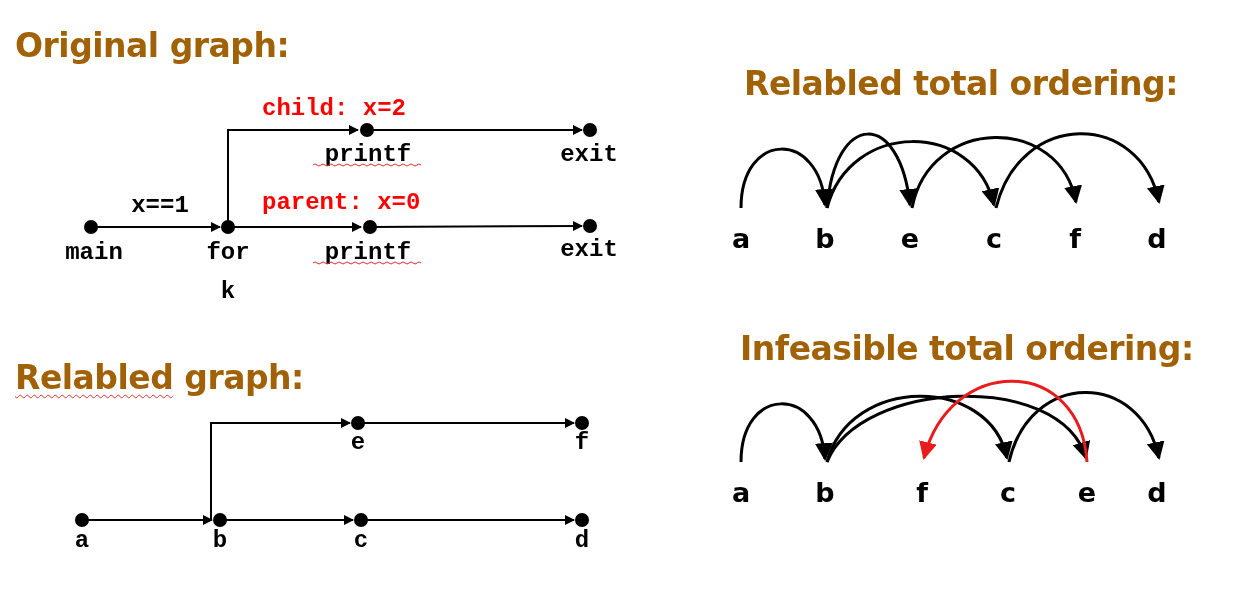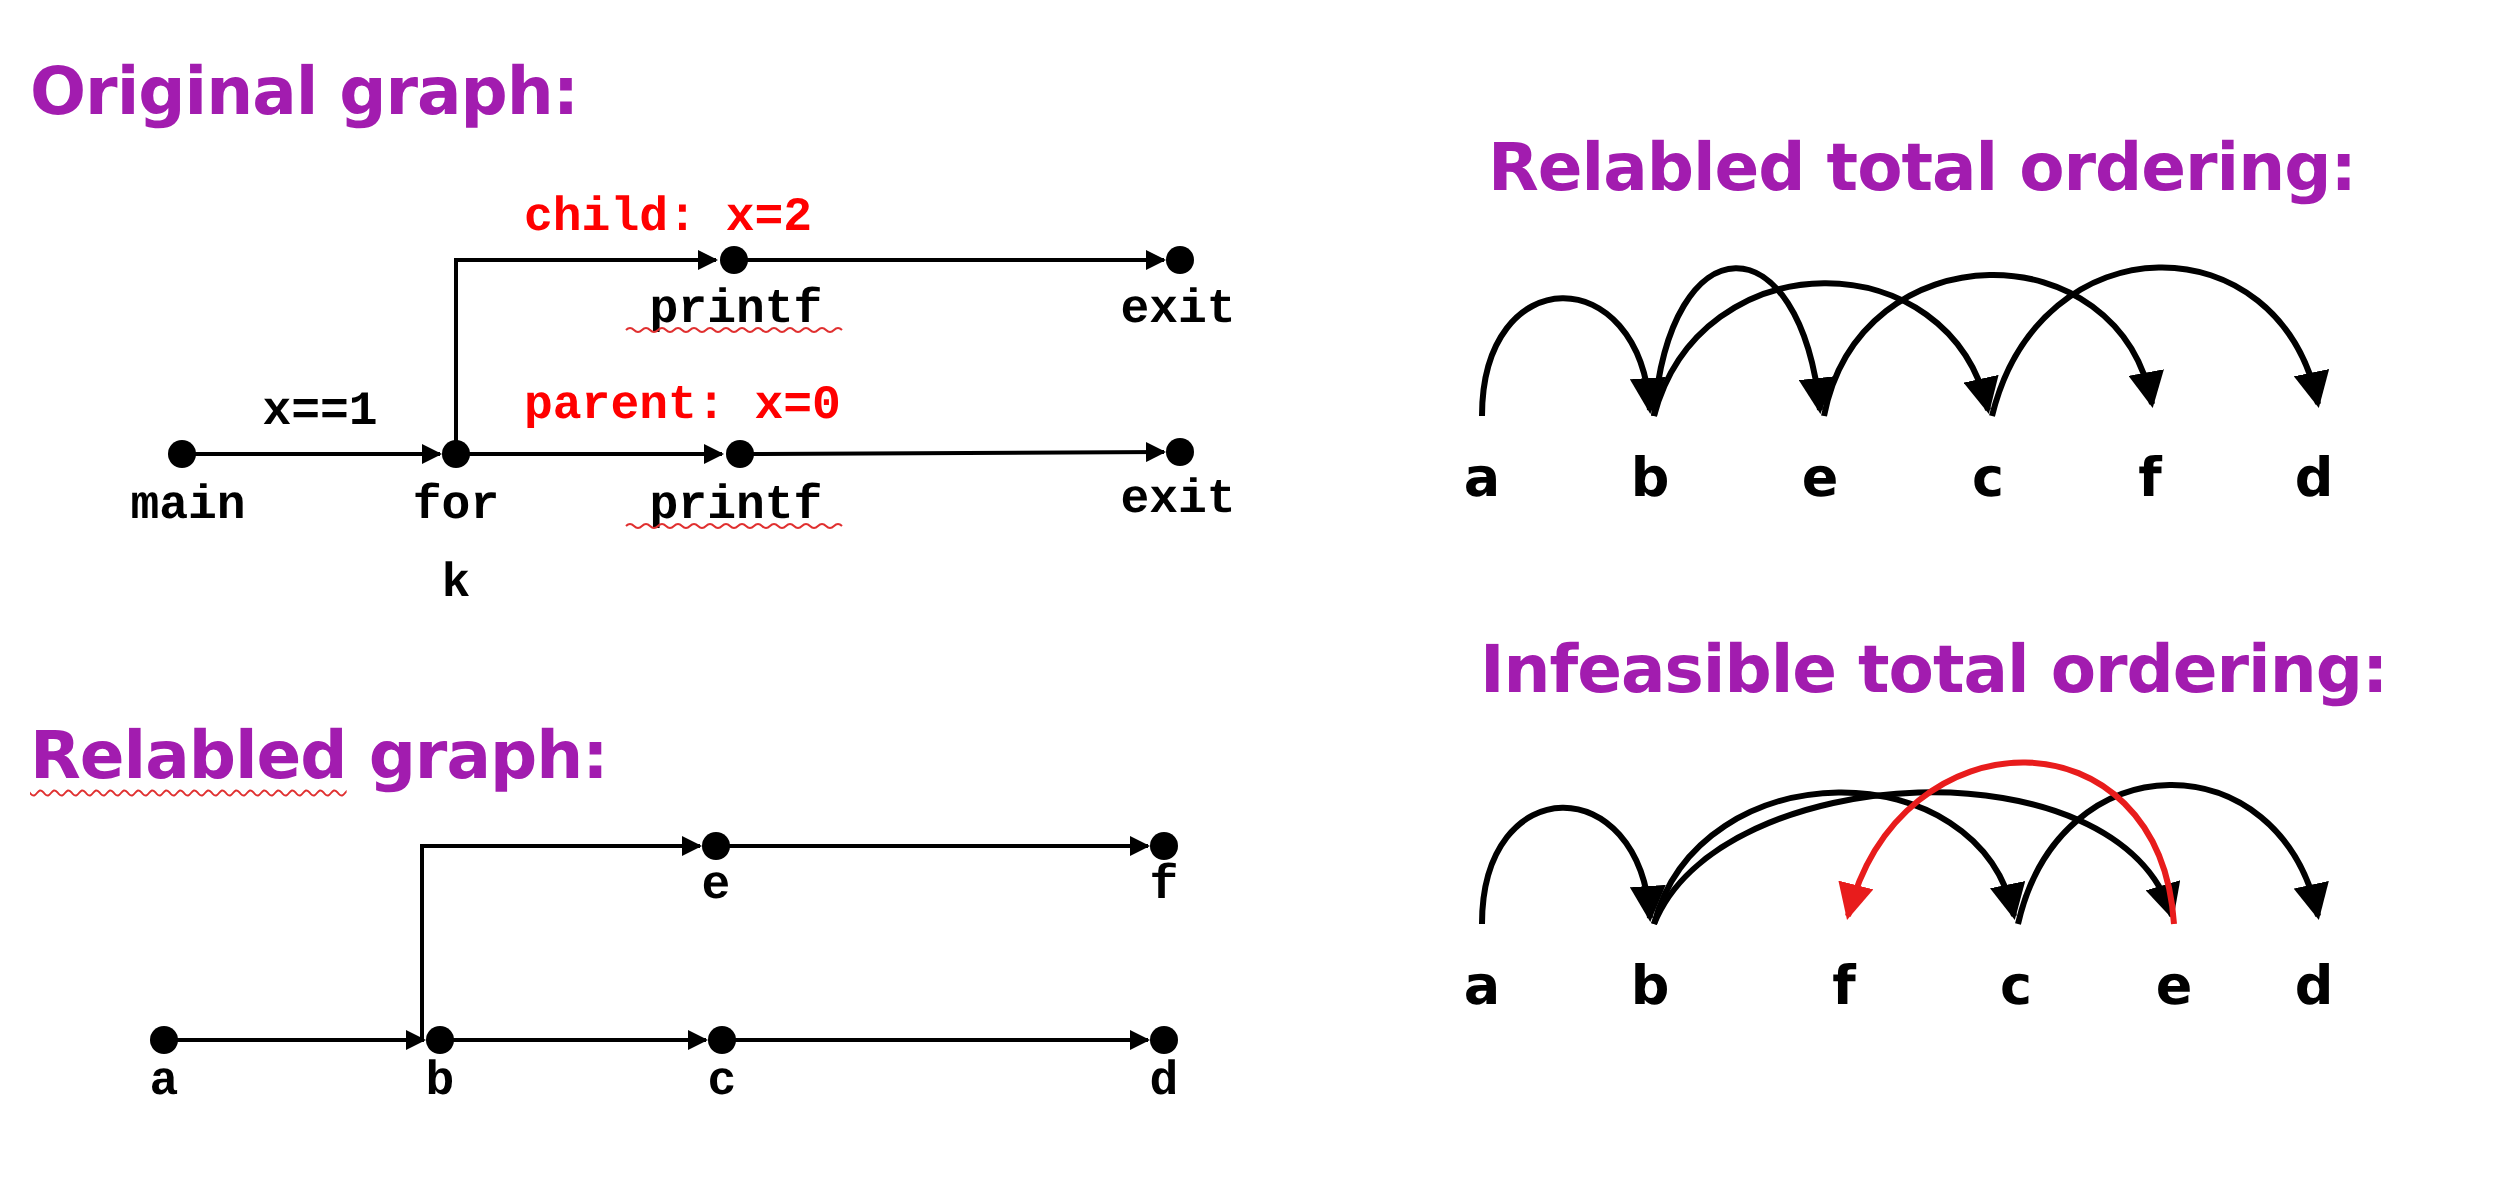--- a/index.html
+++ b/index.html
@@ -1,38 +1,38 @@
 <!DOCTYPE html>
 <html><head>
 <meta charset="utf-8">
 <style>
   html, body { margin: 0; padding: 0; background: #ffffff; }
   body { width: 1255px; height: 595px; position: relative; overflow: hidden;
          font-family: "Liberation Sans", sans-serif; }
   .title { position: absolute; font-family: "DejaVu Sans", sans-serif; font-weight: bold;
-           font-size: 33px; color: #a21caf; white-space: nowrap; letter-spacing: -0.5px; }
+           font-size: 33px; color: #a16207; white-space: nowrap; letter-spacing: -0.5px; }
   .squiggle { text-decoration: underline wavy #e03030; text-decoration-thickness: 1px;
               text-underline-offset: 5px; }
   svg { position: absolute; left: 0; top: 0; }
   .mono { font-family: "Liberation Mono", monospace; font-weight: bold; font-size: 24px; }
   .sans { font-family: "DejaVu Sans", sans-serif; font-weight: bold; font-size: 27px; }
 </style>
 </head>
 <body>
 
 <div class="title" style="left:15px; top:26px;">Original graph:</div>
 
 <div class="title" style="left:15px; top:358px;text-align:center;">
   <span class="squiggle">Relabled</span>
   <span>graph:</span>
 </div>
 
 <div class="title" style="left:744px; top:64px;">Relabled total ordering:</div>
 
-<div class="title" style="left:740px; top:315px;">Infeasible total ordering:</div>
+<div class="title" style="left:740px; top:329px;">Infeasible total ordering:</div>
 
 <svg width="1255" height="595" viewBox="0 0 1255 595">
   <defs>
     <marker id="arrS" markerWidth="10" markerHeight="10" refX="9" refY="5" orient="auto" markerUnits="userSpaceOnUse">
       <path d="M0,0 L10,5 L0,10 Z" fill="#000"></path>
     </marker>
     <marker id="arrL" markerWidth="18" markerHeight="18" refX="16" refY="9" orient="auto" markerUnits="userSpaceOnUse">
       <path d="M0,0 L18,9 L0,18 Z" fill="#000"></path>
     </marker>
     <marker id="arrR" markerWidth="18" markerHeight="18" refX="16" refY="9" orient="auto" markerUnits="userSpaceOnUse">

